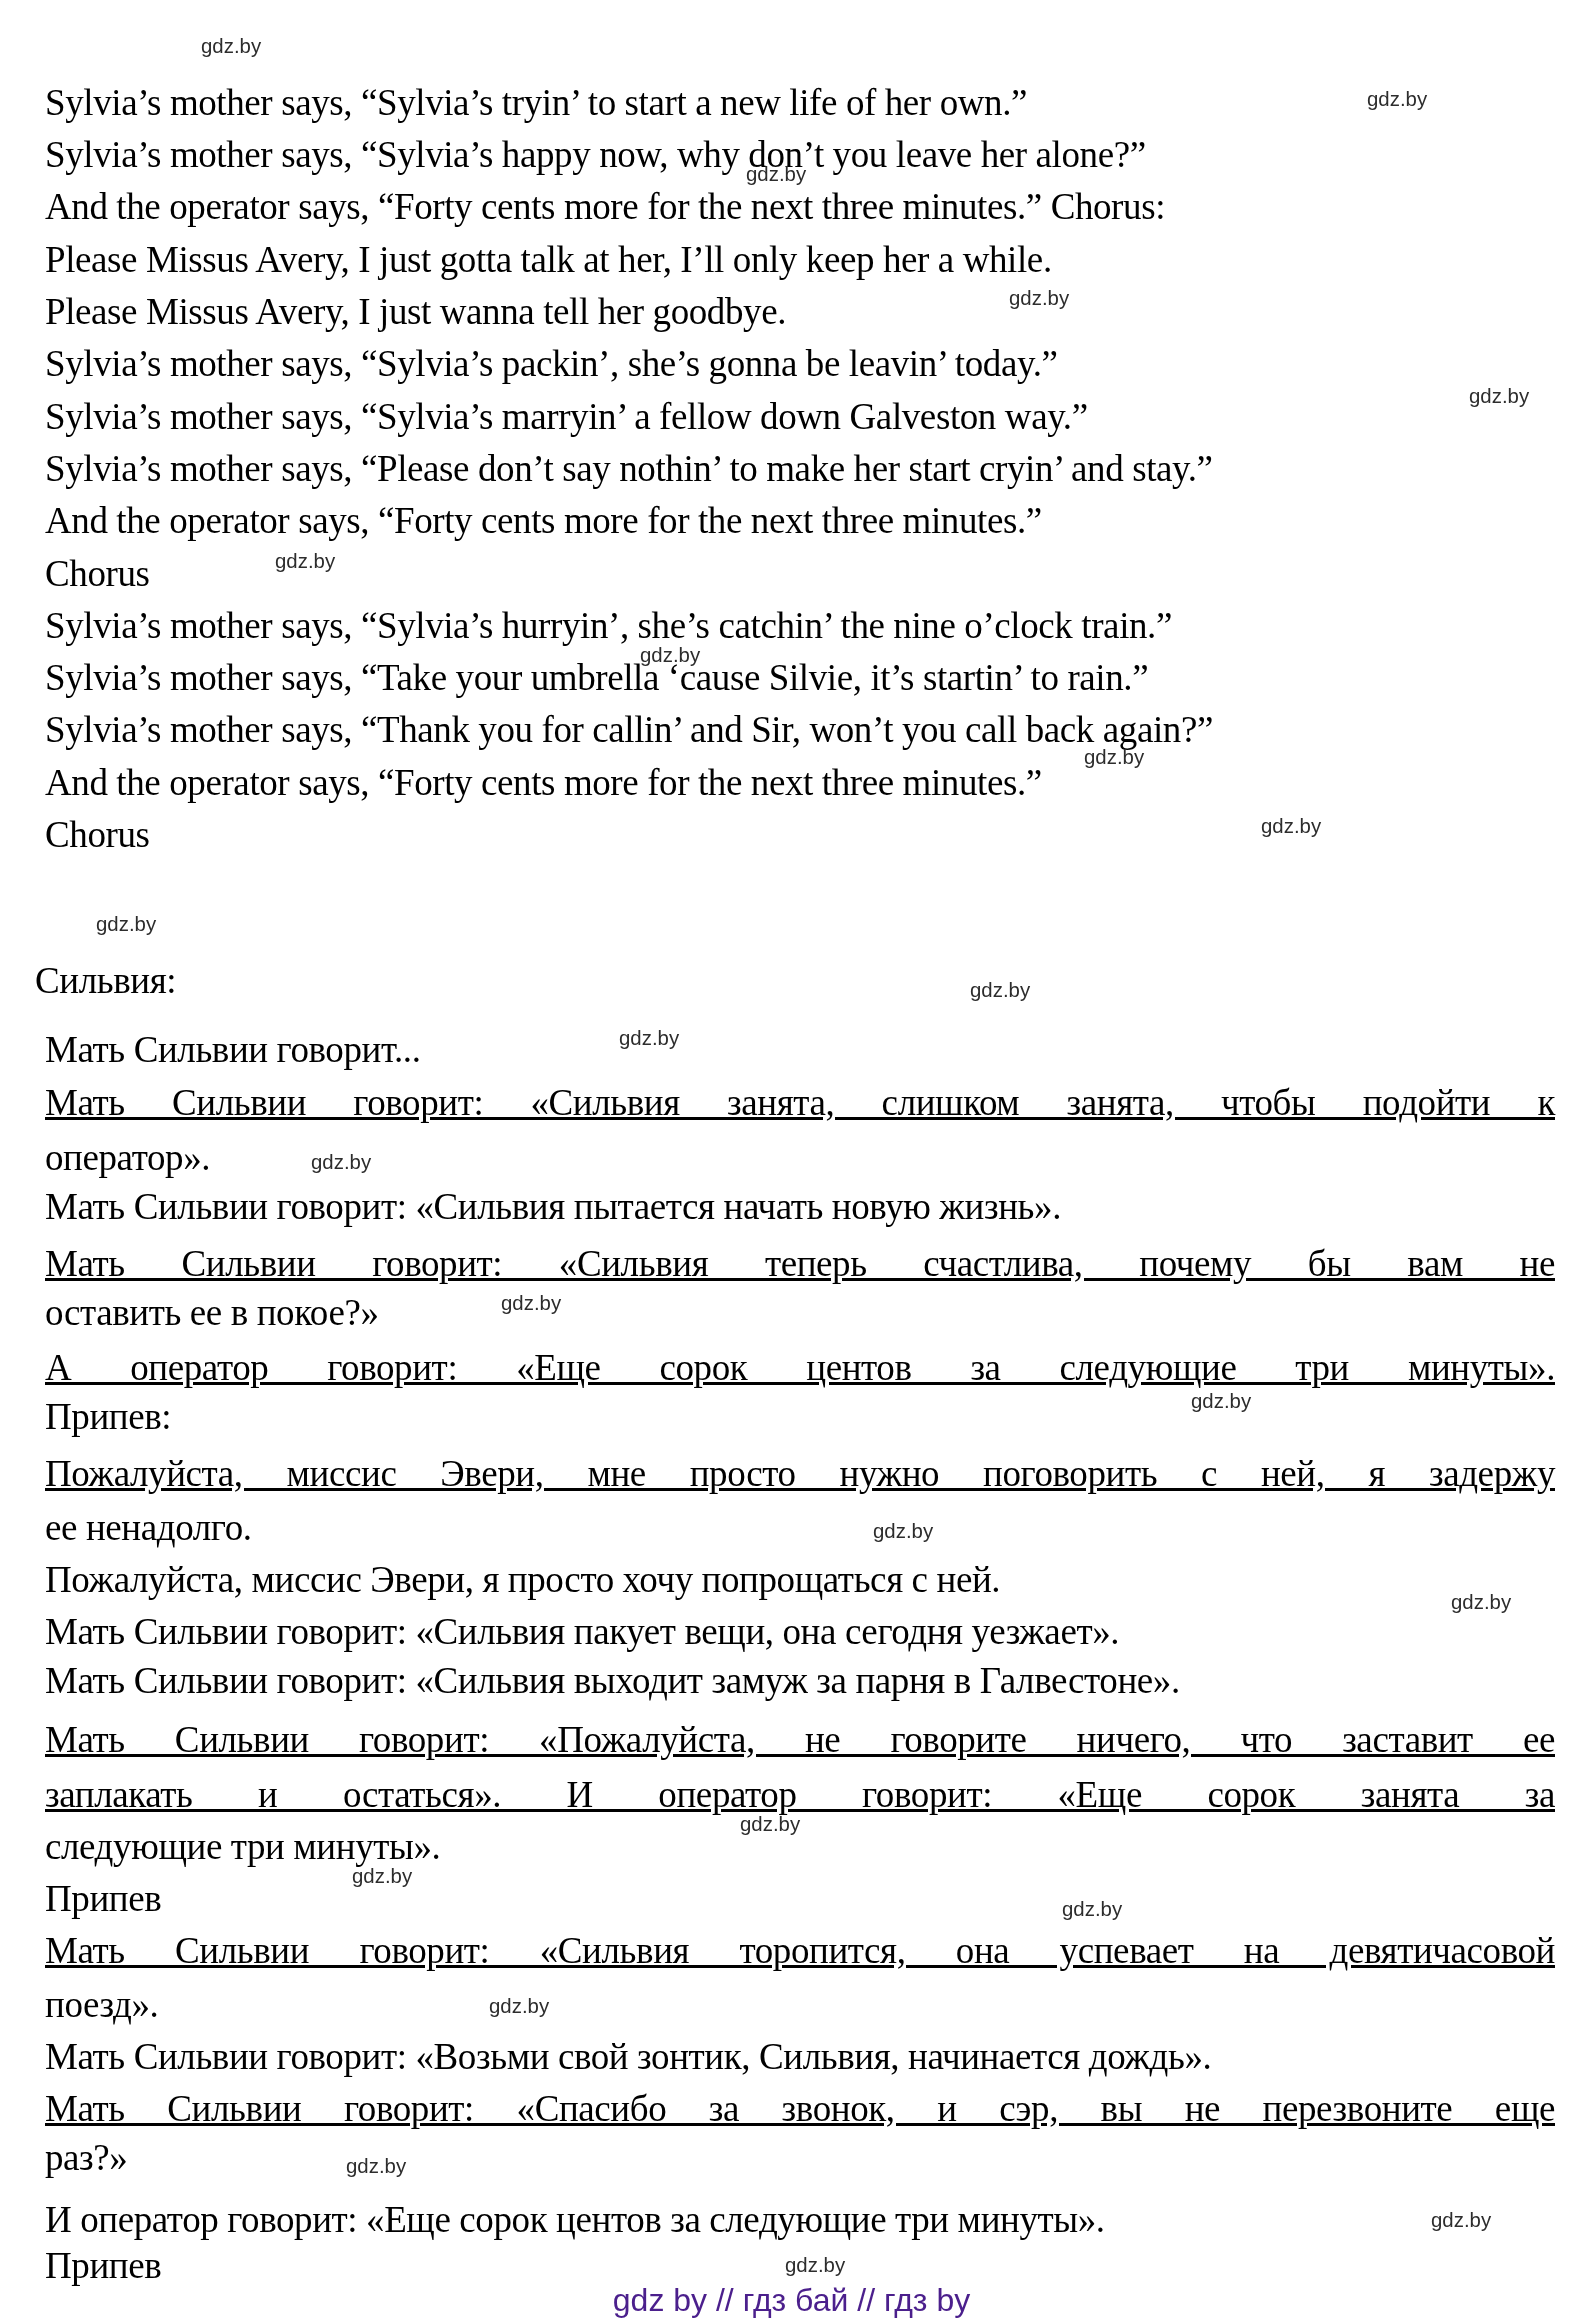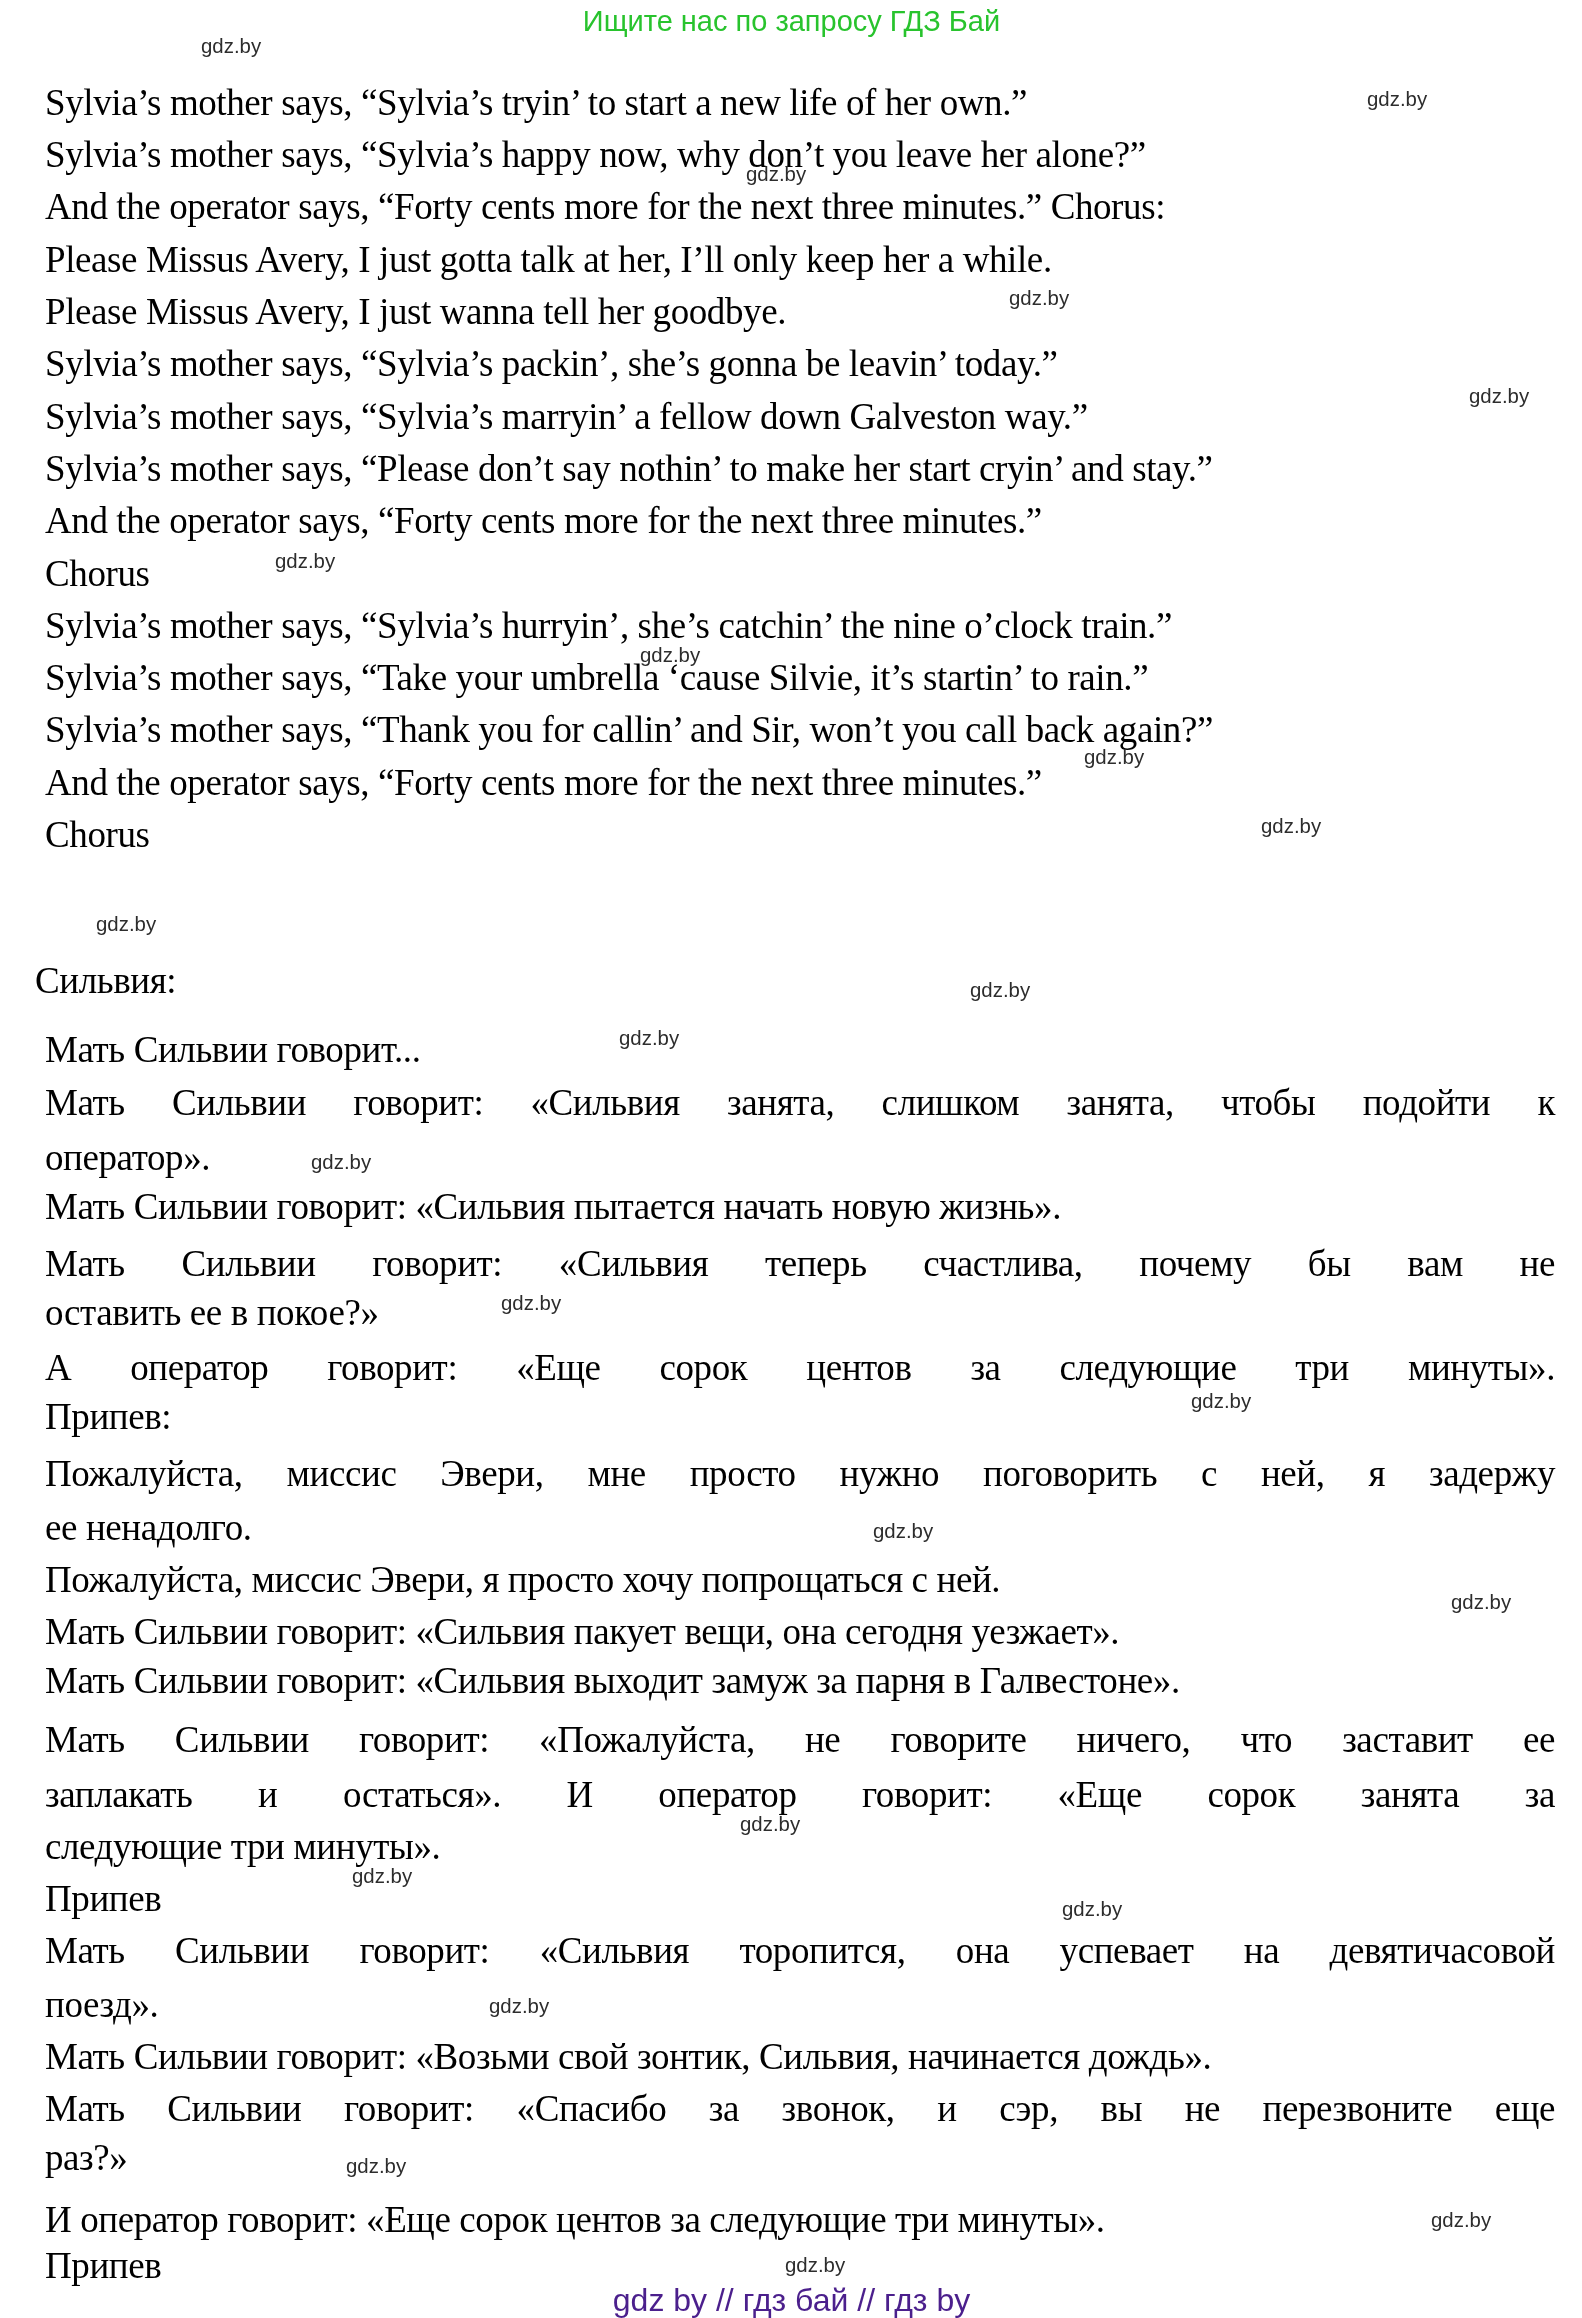--- a/index.html
+++ b/index.html
@@ -30,20 +30,21 @@
     letter-spacing: -0.4px;
     white-space: nowrap;
     color: #000000;
     margin-left: 10px;
   }
   .line.justify {
     white-space: normal;
     width: 1510px;
     text-align: justify;
     text-align-last: justify;
+    text-decoration: underline;
   }
   .heading {
     position: absolute;
     left: 35px;
     font-size: 37px;
     line-height: 1.16;
     letter-spacing: -0.4px;
     white-space: nowrap;
   }
   .wm {
@@ -59,21 +60,20 @@
     text-align: center;
     font-family: "Liberation Sans", sans-serif;
     font-size: 32px;
     white-space: nowrap;
   }
 </style>
 </head>
 <body>
 
 <div class="page">
-  <div class="header-banner" style="color: rgb(40, 195, 45);">Ищите нас по запросу ГДЗ Бай</div>
   <div id="lyrics-layer">
       <div class="line" style="top: 82px;">Sylvia’s mother says, “Sylvia’s tryin’ to start a new life of her own.”</div>
       <div class="line" style="top: 134px;">Sylvia’s mother says, “Sylvia’s happy now, why don’t you leave her alone?”</div>
       <div class="line" style="top: 186px;">And the operator says, “Forty cents more for the next three minutes.” Chorus:</div>
       <div class="line" style="top: 239px;">Please Missus Avery, I just gotta talk at her, I’ll only keep her a while.</div>
       <div class="line" style="top: 291px;">Please Missus Avery, I just wanna tell her goodbye.</div>
       <div class="line" style="top: 343px;">Sylvia’s mother says, “Sylvia’s packin’, she’s gonna be leavin’ today.”</div>
       <div class="line" style="top: 396px;">Sylvia’s mother says, “Sylvia’s marryin’ a fellow down Galveston way.”</div>
       <div class="line" style="top: 448px;">Sylvia’s mother says, “Please don’t say nothin’ to make her start cryin’ and stay.”</div>
       <div class="line" style="top: 500px;">And the operator says, “Forty cents more for the next three minutes.”</div>

